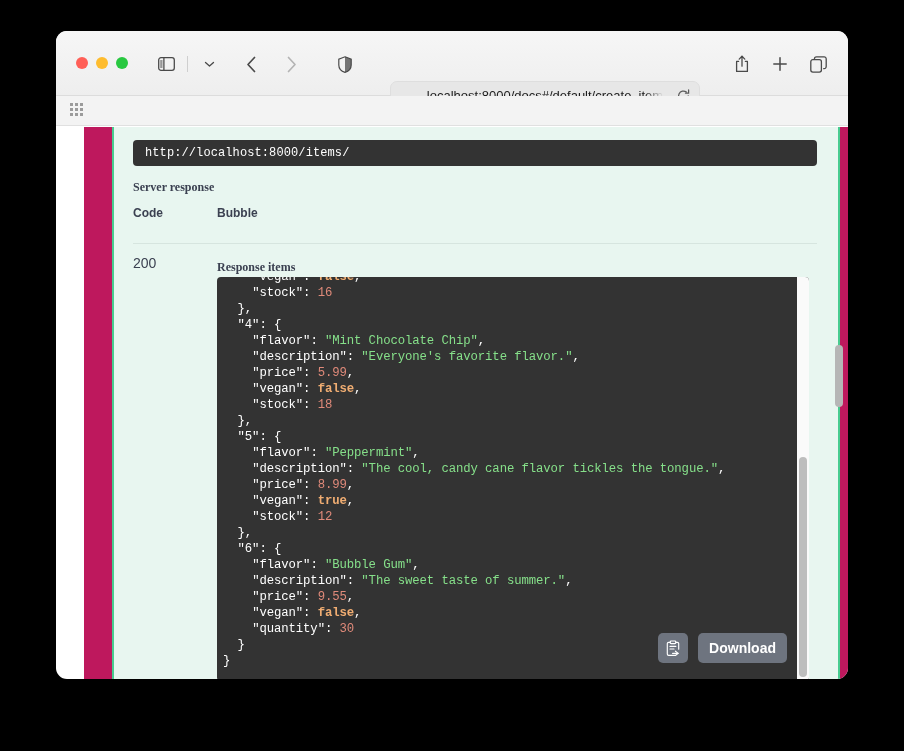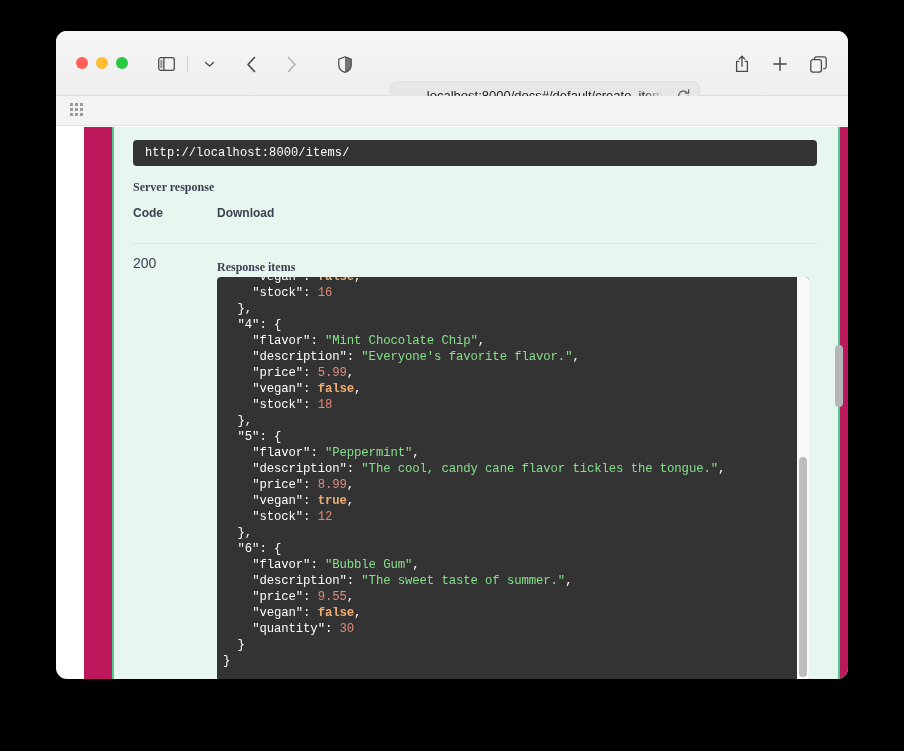--- a/index.html
+++ b/index.html
@@ -366,21 +366,21 @@
     <div class="swagger-panel">
 
       <div class="url-code-block">
         <span>http://localhost:8000/items/</span>
       </div>
 
       <div class="section-label lbl-server-response">Server response</div>
 
       <div class="table-head">
         <div class="th th-code">Code</div>
-        <div class="th th-details">Download</div>
+        <div class="th th-details">Bubble</div>
       </div>
       <div class="row-divider"></div>
 
       <div class="code-cell">200</div>
 
       <div class="section-label lbl-response-body">Response items</div>
 
       <div class="json-block">
         <div class="json-inner">
           <pre class="json-pre" id="json-pre">    <span class="j-key">"vegan"</span><span class="j-punct">: </span><span class="j-bool">false</span><span class="j-punct">,</span>
@@ -407,20 +407,34 @@
     <span class="j-key">"vegan"</span><span class="j-punct">: </span><span class="j-bool">false</span><span class="j-punct">,</span>
     <span class="j-key">"quantity"</span><span class="j-punct">: </span><span class="j-num">30</span>
   <span class="j-punct">}</span>
 <span class="j-punct">}</span></pre>
         </div>
 
         <div class="code-scrollbar">
           <div class="code-scroll-thumb"></div>
         </div>
 
+        <div class="block-actions">
+          <div class="copy-btn">
+            <svg width="17" height="17" viewBox="0 0 17 17" fill="none" stroke="currentColor" stroke-width="1.15" stroke-linecap="round" stroke-linejoin="round">
+              <path d="M5.2 2.3 H3.6 A1.3 1.3 0 0 0 2.3 3.6 V14.1 A1.3 1.3 0 0 0 3.6 15.4 H10.4"></path>
+              <rect x="5.2" y="1.0" width="5.6" height="2.6" rx="0.9"></rect>
+              <path d="M10.8 2.3 H12.4 A1.3 1.3 0 0 1 13.7 3.6 V9.2"></path>
+              <line x1="5" y1="6.4" x2="10.8" y2="6.4"></line>
+              <line x1="5" y1="9" x2="9" y2="9"></line>
+              <polyline points="10.4,11.2 13.2,13.4 10.4,15.5"></polyline>
+              <line x1="7.6" y1="13.4" x2="13.0" y2="13.4"></line>
+            </svg>
+          </div>
+          <button class="download-btn">Download</button>
+        </div>
       </div>
 
     </div>
 
     <div class="page-scrollbar">
       <div class="page-scroll-thumb"></div>
     </div>
   </div>
 </div>
 

